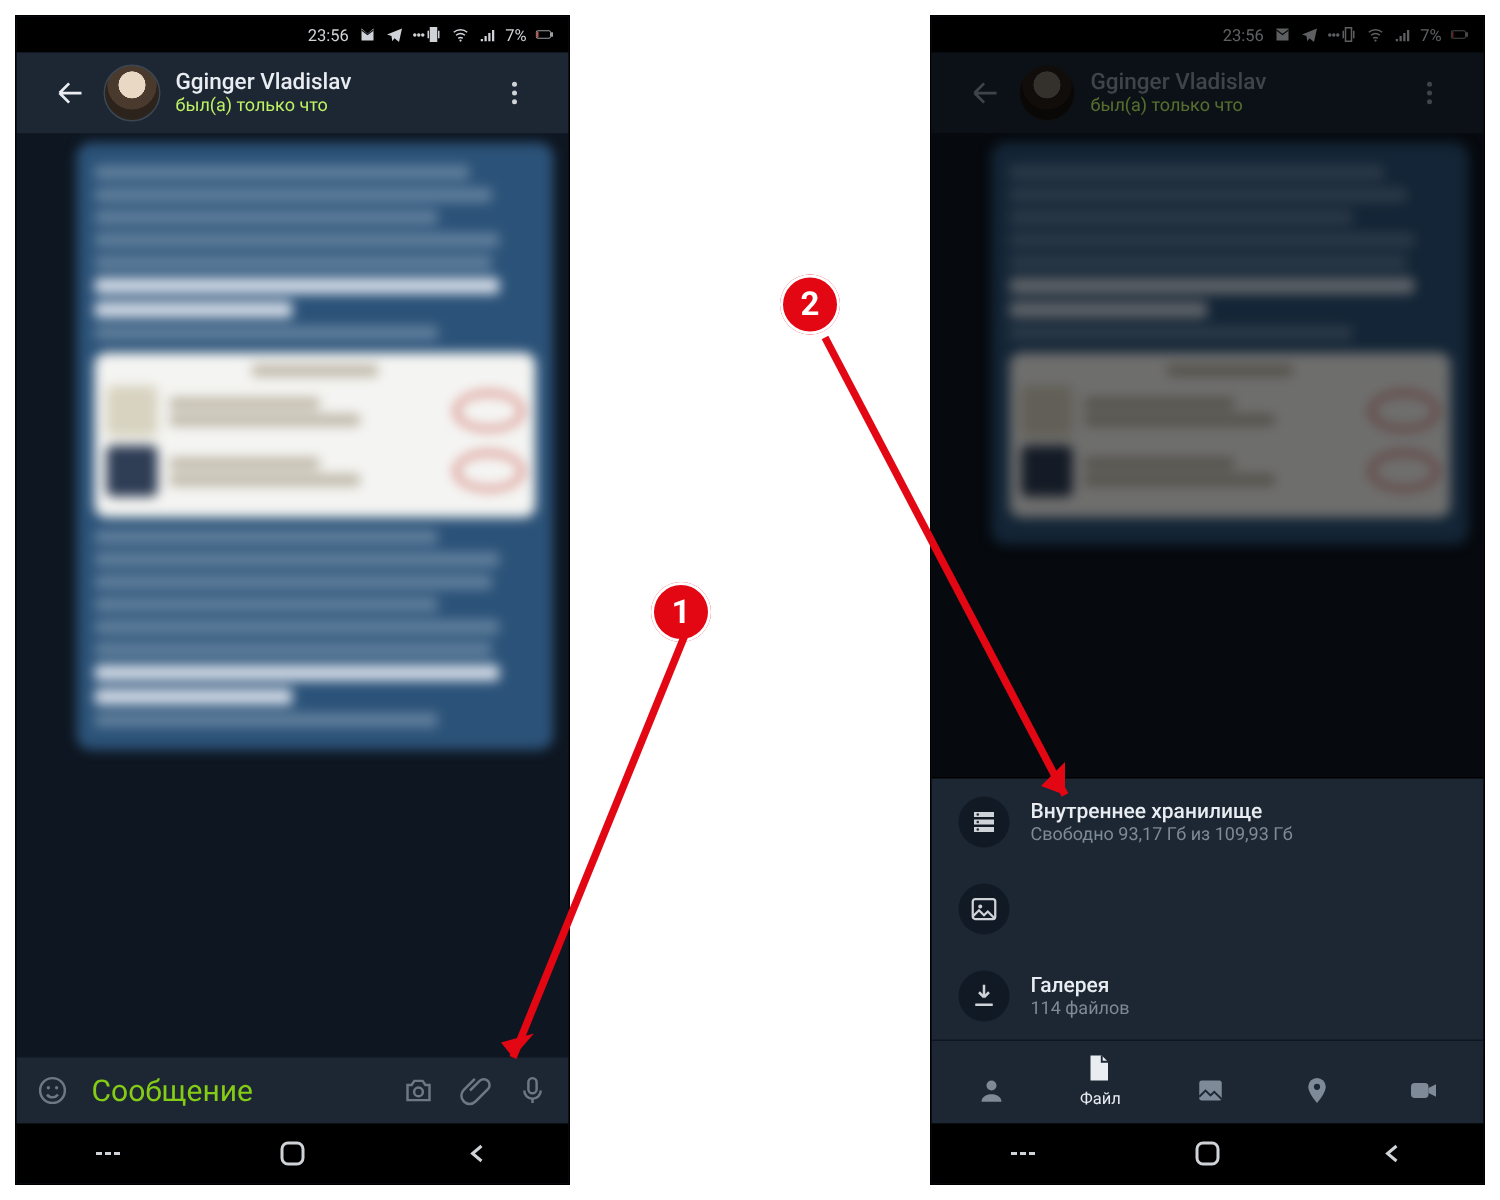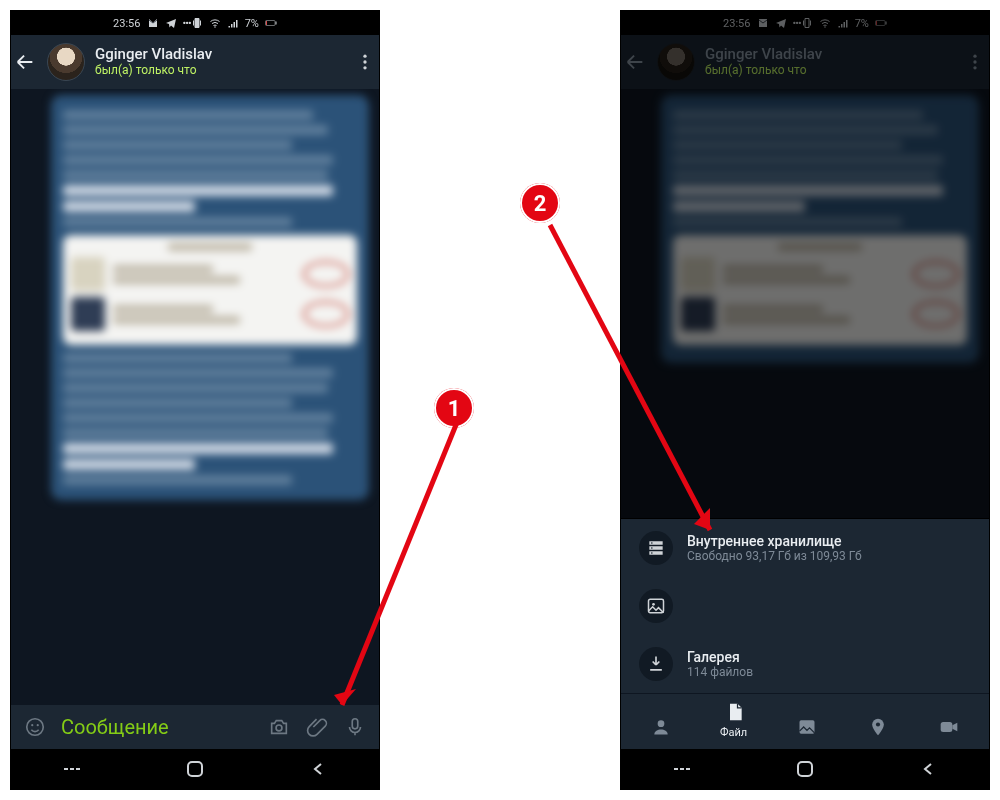--- a/index.html
+++ b/index.html
@@ -24,33 +24,33 @@
   .phone.right { left: 620px; }
 
   
   .statusbar {
     height: 24px;
     background: #000;
     color: #cfd3d7;
     font-size: 11px;
     display: flex;
     align-items: center;
-    justify-content: center;
+    justify-content: flex-end;
     padding: 0 10px;
   }
   .statusbar .left-ico, .statusbar .right-ico { display: flex; gap: 6px; align-items: center; }
   .ico-svg { width: 12px; height: 12px; }
 
   
   .header {
     height: 54px;
     background: #1c2733;
     display: flex;
     align-items: center;
-    padding: 0 2px;
+    padding: 0 24px;
     gap: 10px;
   }
   .back-btn { width: 24px; height: 24px; display:flex; align-items:center; justify-content:center; }
   .avatar {
     width: 38px; height: 38px;
     border-radius: 50%;
     background: radial-gradient(circle at 50% 35%, #e8d8c4 0 30%, #4a3a2e 31% 55%, #2b231c 56% 100%);
     border: 1px solid #3a4652;
   }
   .hdr-txt { flex: 1; line-height: 1.15; }
@@ -124,21 +124,21 @@
     background:#111a24; display:flex;align-items:center;justify-content:center;
   }
   .sheet-ttl{ color:#e9edf1; font-size:14px; font-weight:500; }
   .sheet-sub{ color:#7e8a97; font-size:12px; }
   .sheet-tabs{
     display:flex; justify-content:space-around; align-items:flex-end;
     padding:6px 4px 10px;
     border-top:1px solid #0e1621;
   }
   .tab{
-    display:flex; flex-direction:column; align-items:flex-end; gap:2px;
+    display:flex; flex-direction:column; align-items:flex-start; gap:2px;
     color:#7e8a97; font-size:11px;
   }
   .tab.active{ color:#e9edf1; }
   .tab-ic{ width:24px; height:24px; display:flex; align-items:center; justify-content:center; }
 
   
   .badge{
     position:absolute; width:40px; height:40px; border-radius:50%;
     background:#e30613; color:#fff;
     display:flex; align-items:center; justify-content:center;

